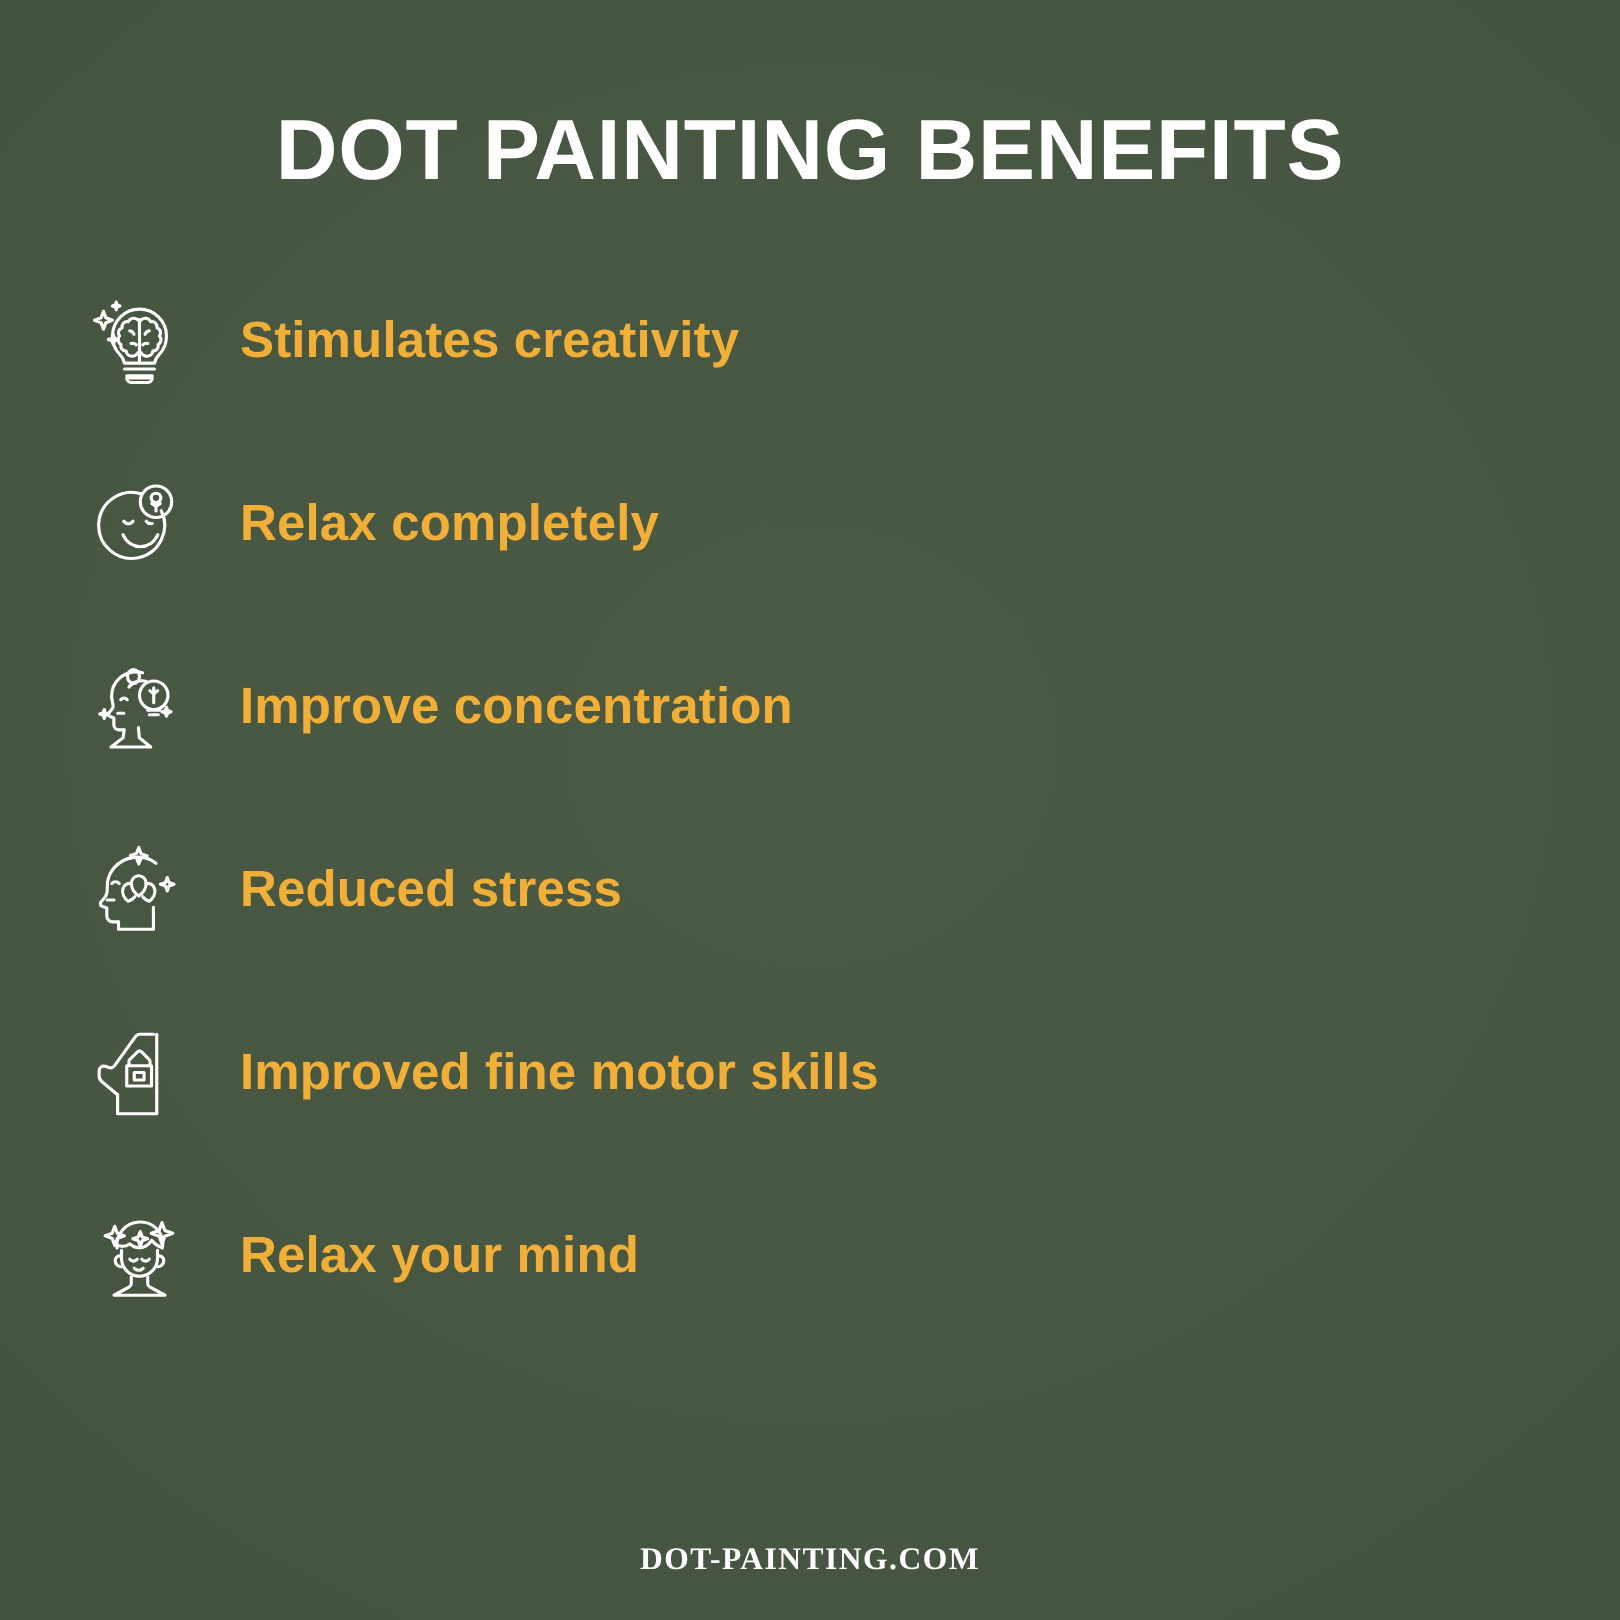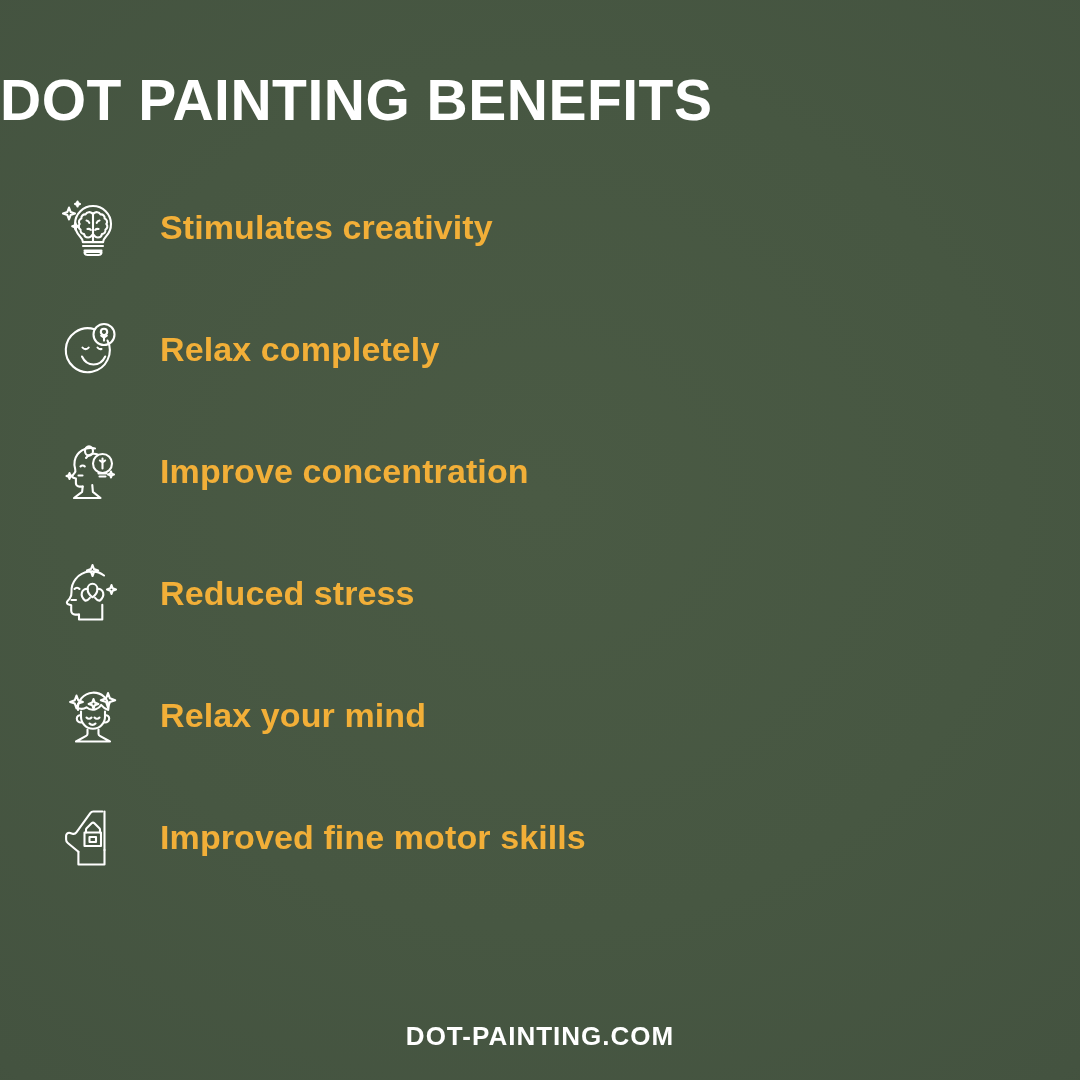--- a/index.html
+++ b/index.html
@@ -27,20 +27,21 @@
         #3E4D3B 88%,
         #3B4A38 100%);
     display: flex;
     flex-direction: column;
     align-items: center;
   }
 
   
   .header {
     width: 100%;
+    text-align: center;
     padding-top: 72px;
   }
   .title {
     color: #FFFFFF;
     font-size: 57px;
     font-weight: 700;
     letter-spacing: 0.5px;
     line-height: 1.0;
     margin: 0;
     text-transform: uppercase;
@@ -96,23 +97,24 @@
   
   .footer {
     position: absolute;
     left: 0;
     right: 0;
     bottom: 28px;
     text-align: center;
   }
   .footer-text {
     color: #FFFFFF;
-    font-size: 26px;
+    font-size: 21px;
     font-weight: 700;
     letter-spacing: 1.0px;
+    font-family: Liberation Serif, serif;
   }
 </style>
 </head>
 <body>
 
 <div id="poster">
 
   <div class="header">
     <h1 class="title">DOT PAINTING BENEFITS</h1>
   </div>
@@ -178,20 +180,34 @@
           <path d="M18.5 32c1.3-1.6 3.7-1.6 5 0"></path>
           <path d="M15.5 43h4.5"></path>
           <path d="M36.5 26.8c2.9 0 4.9 2.4 4.9 5.2 0 3.5-2.3 6.5-4.9 8.3-2.6-1.8-4.9-4.8-4.9-8.3 0-2.8 2-5.2 4.9-5.2z"></path>
           <path d="M31.6 32c-2.5-.5-5 1-5.7 3.6-.8 3.1 1 6.4 3.6 8.2 1.8-.5 3.3-1.6 4.4-3"></path>
           <path d="M41.4 32c2.5-.5 5 1 5.7 3.6.8 3.1-1 6.4-3.6 8.2-1.8-.5-3.3-1.6-4.4-3"></path>
           <path d="M36.5 8l1.5 4.1 4.1 1.5-4.1 1.5L36.5 19 35 14.9 30.9 13.4 35 12z"></path>
           <path d="M55.5 28l1.2 3.3 3.3 1.2-3.3 1.2-1.2 3.3-1.2-3.3-3.3-1.2 3.3-1.2z"></path>
         </svg>
       </span>
       <span class="benefit-label">Reduced stress</span>
+    </div>
+
+    <div class="benefit-row">
+      <span class="benefit-icon">
+        <svg viewBox="0 0 74 74" fill="none" stroke="#FFFFFF" stroke-width="2.1" stroke-linecap="round" stroke-linejoin="round">
+          <path d="M46.5 10.5h-9.2c-1.2 0-2.3.6-3 1.6L20.4 31.4c-.9 1.3-2.5 1.8-4 1.3l-2.3-.8c-2-.7-4 .8-4 2.9v3.6c0 1.4.6 2.7 1.7 3.6l10.6 8.8"></path>
+          <path d="M48.5 10.5v38.5"></path>
+          <path d="M22.4 50.8v12.7h26.1V49"></path>
+          <path d="M30 31.5v-2.8c0-.5.2-1 .6-1.4l5-5c.8-.8 2-.8 2.8 0l5 5c.4.4.6.9.6 1.4v2.8"></path>
+          <path d="M28.5 31.5h16.5v13.5H28.5z"></path>
+          <path d="M33.5 36h6.5v5h-6.5z"></path>
+        </svg>
+      </span>
+      <span class="benefit-label">Improved fine motor skills</span>
     </div>
 
     <div class="benefit-row">
       <span class="benefit-icon">
         <svg viewBox="0 0 74 74" fill="none" stroke="#FFFFFF" stroke-width="2.1" stroke-linecap="round" stroke-linejoin="round">
           <path d="M22 31c-1-9 5.6-16.8 14.6-17.3C45.4 13.2 52.5 19.8 52.5 28c0 1.2-.1 2.3-.3 3"></path>
           <path d="M23.5 29.5c2 .6 4.6.4 7-1.2 2.4 2.2 6 3 9.2 2 2.4-.8 4.3-2.4 5.4-4.4 1.8 2.2 3.9 3.8 6.1 4.6"></path>
           <path d="M25 32.5v5.3c0 6.6 5.4 12 12 12s12-5.4 12-12v-5.3"></path>
           <path d="M25 36.5c-2.1-.8-4.2.7-4.2 2.9 0 2.4 2 4.3 4.5 4.1"></path>
           <path d="M49 36.5c2.1-.8 4.2.7 4.2 2.9 0 2.4-2 4.3-4.5 4.1"></path>
@@ -200,33 +216,19 @@
           <path d="M33.5 44.5c1.6 1.8 4.4 1.8 6 0"></path>
           <path d="M31.5 50.5v4.3c0 .9-.5 1.7-1.3 2.1l-10.2 5.6h34l-10.2-5.6c-.8-.4-1.3-1.2-1.3-2.1v-4.3"></path>
           <path d="M20.5 16.5l1.7 4.7 4.7 1.7-4.7 1.7-1.7 4.7-1.7-4.7-4.7-1.7 4.7-1.7z"></path>
           <path d="M52 14l1.9 5.3 5.3 1.9-5.3 1.9-1.9 5.3-1.9-5.3-5.3-1.9 5.3-1.9z"></path>
           <path d="M37.5 20l1.3 3.6 3.6 1.3-3.6 1.3-1.3 3.6-1.3-3.6-3.6-1.3 3.6-1.3z"></path>
         </svg>
       </span>
       <span class="benefit-label">Relax your mind</span>
     </div>
 
-    <div class="benefit-row">
-      <span class="benefit-icon">
-        <svg viewBox="0 0 74 74" fill="none" stroke="#FFFFFF" stroke-width="2.1" stroke-linecap="round" stroke-linejoin="round">
-          <path d="M46.5 10.5h-9.2c-1.2 0-2.3.6-3 1.6L20.4 31.4c-.9 1.3-2.5 1.8-4 1.3l-2.3-.8c-2-.7-4 .8-4 2.9v3.6c0 1.4.6 2.7 1.7 3.6l10.6 8.8"></path>
-          <path d="M48.5 10.5v38.5"></path>
-          <path d="M22.4 50.8v12.7h26.1V49"></path>
-          <path d="M30 31.5v-2.8c0-.5.2-1 .6-1.4l5-5c.8-.8 2-.8 2.8 0l5 5c.4.4.6.9.6 1.4v2.8"></path>
-          <path d="M28.5 31.5h16.5v13.5H28.5z"></path>
-          <path d="M33.5 36h6.5v5h-6.5z"></path>
-        </svg>
-      </span>
-      <span class="benefit-label">Improved fine motor skills</span>
-    </div>
-
   </div>
 
   <div class="footer">
     <span class="footer-text">DOT-PAINTING.COM</span>
   </div>
 
 </div>
 
 </body></html>

